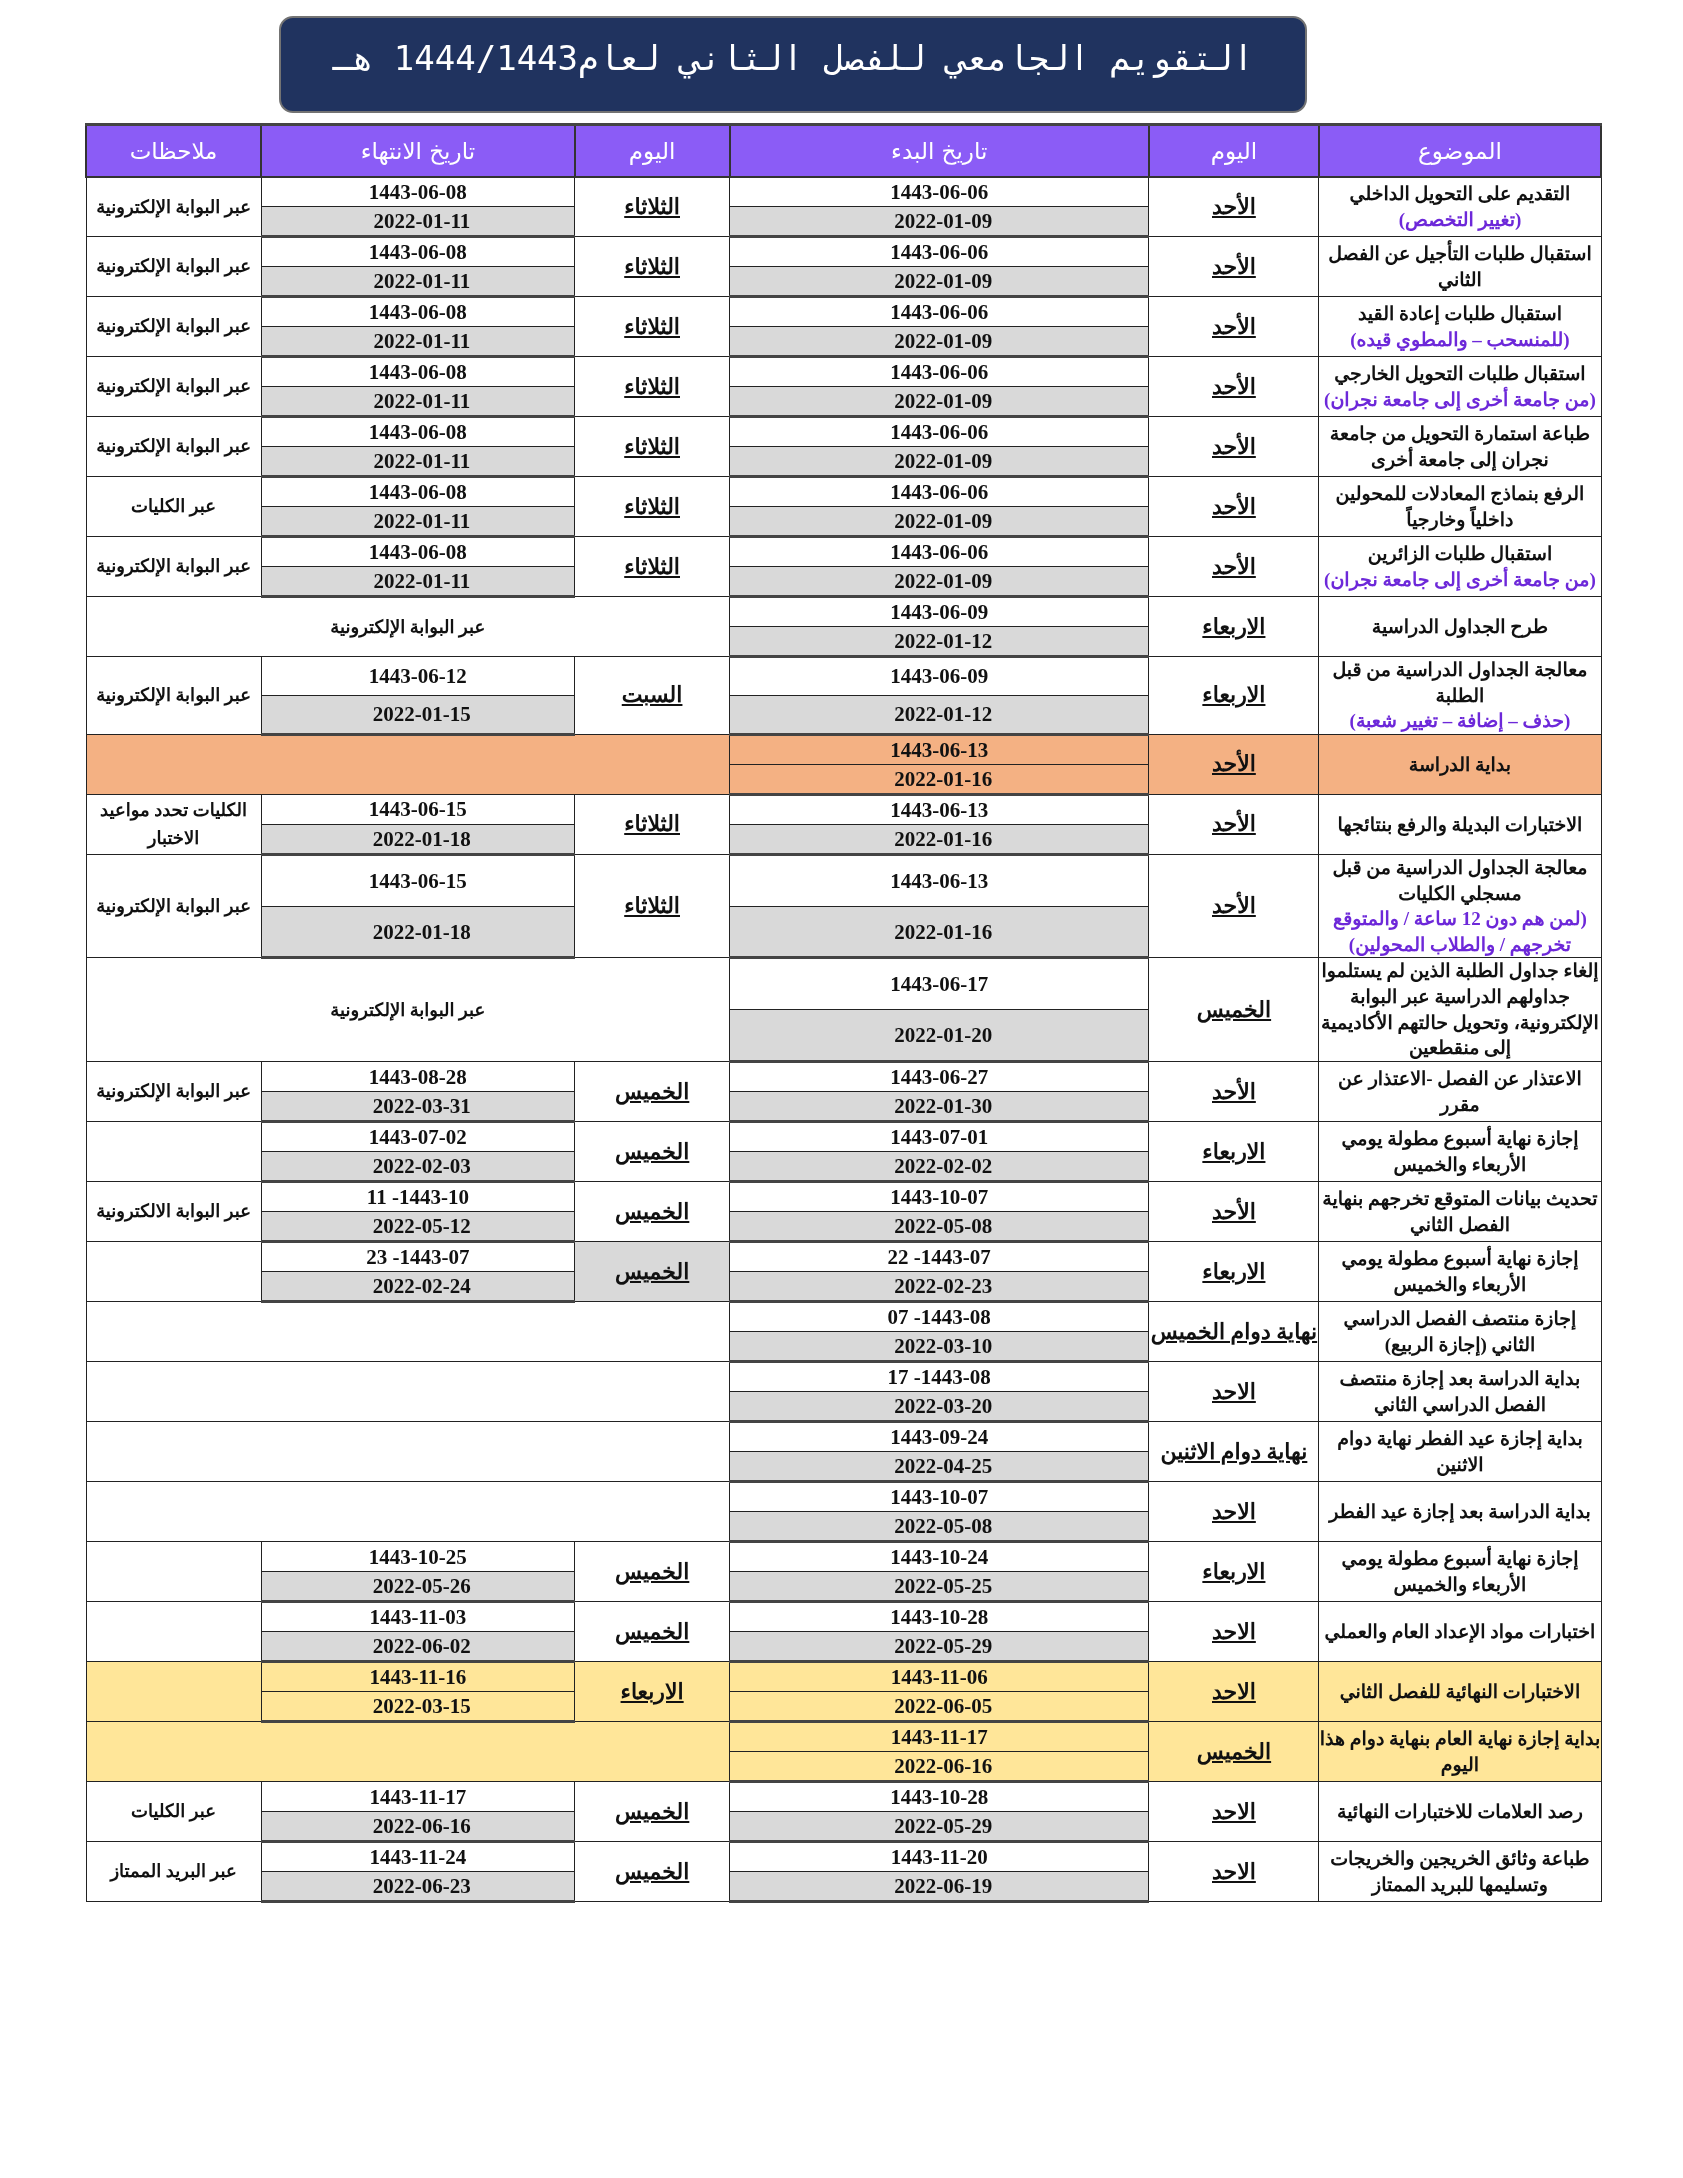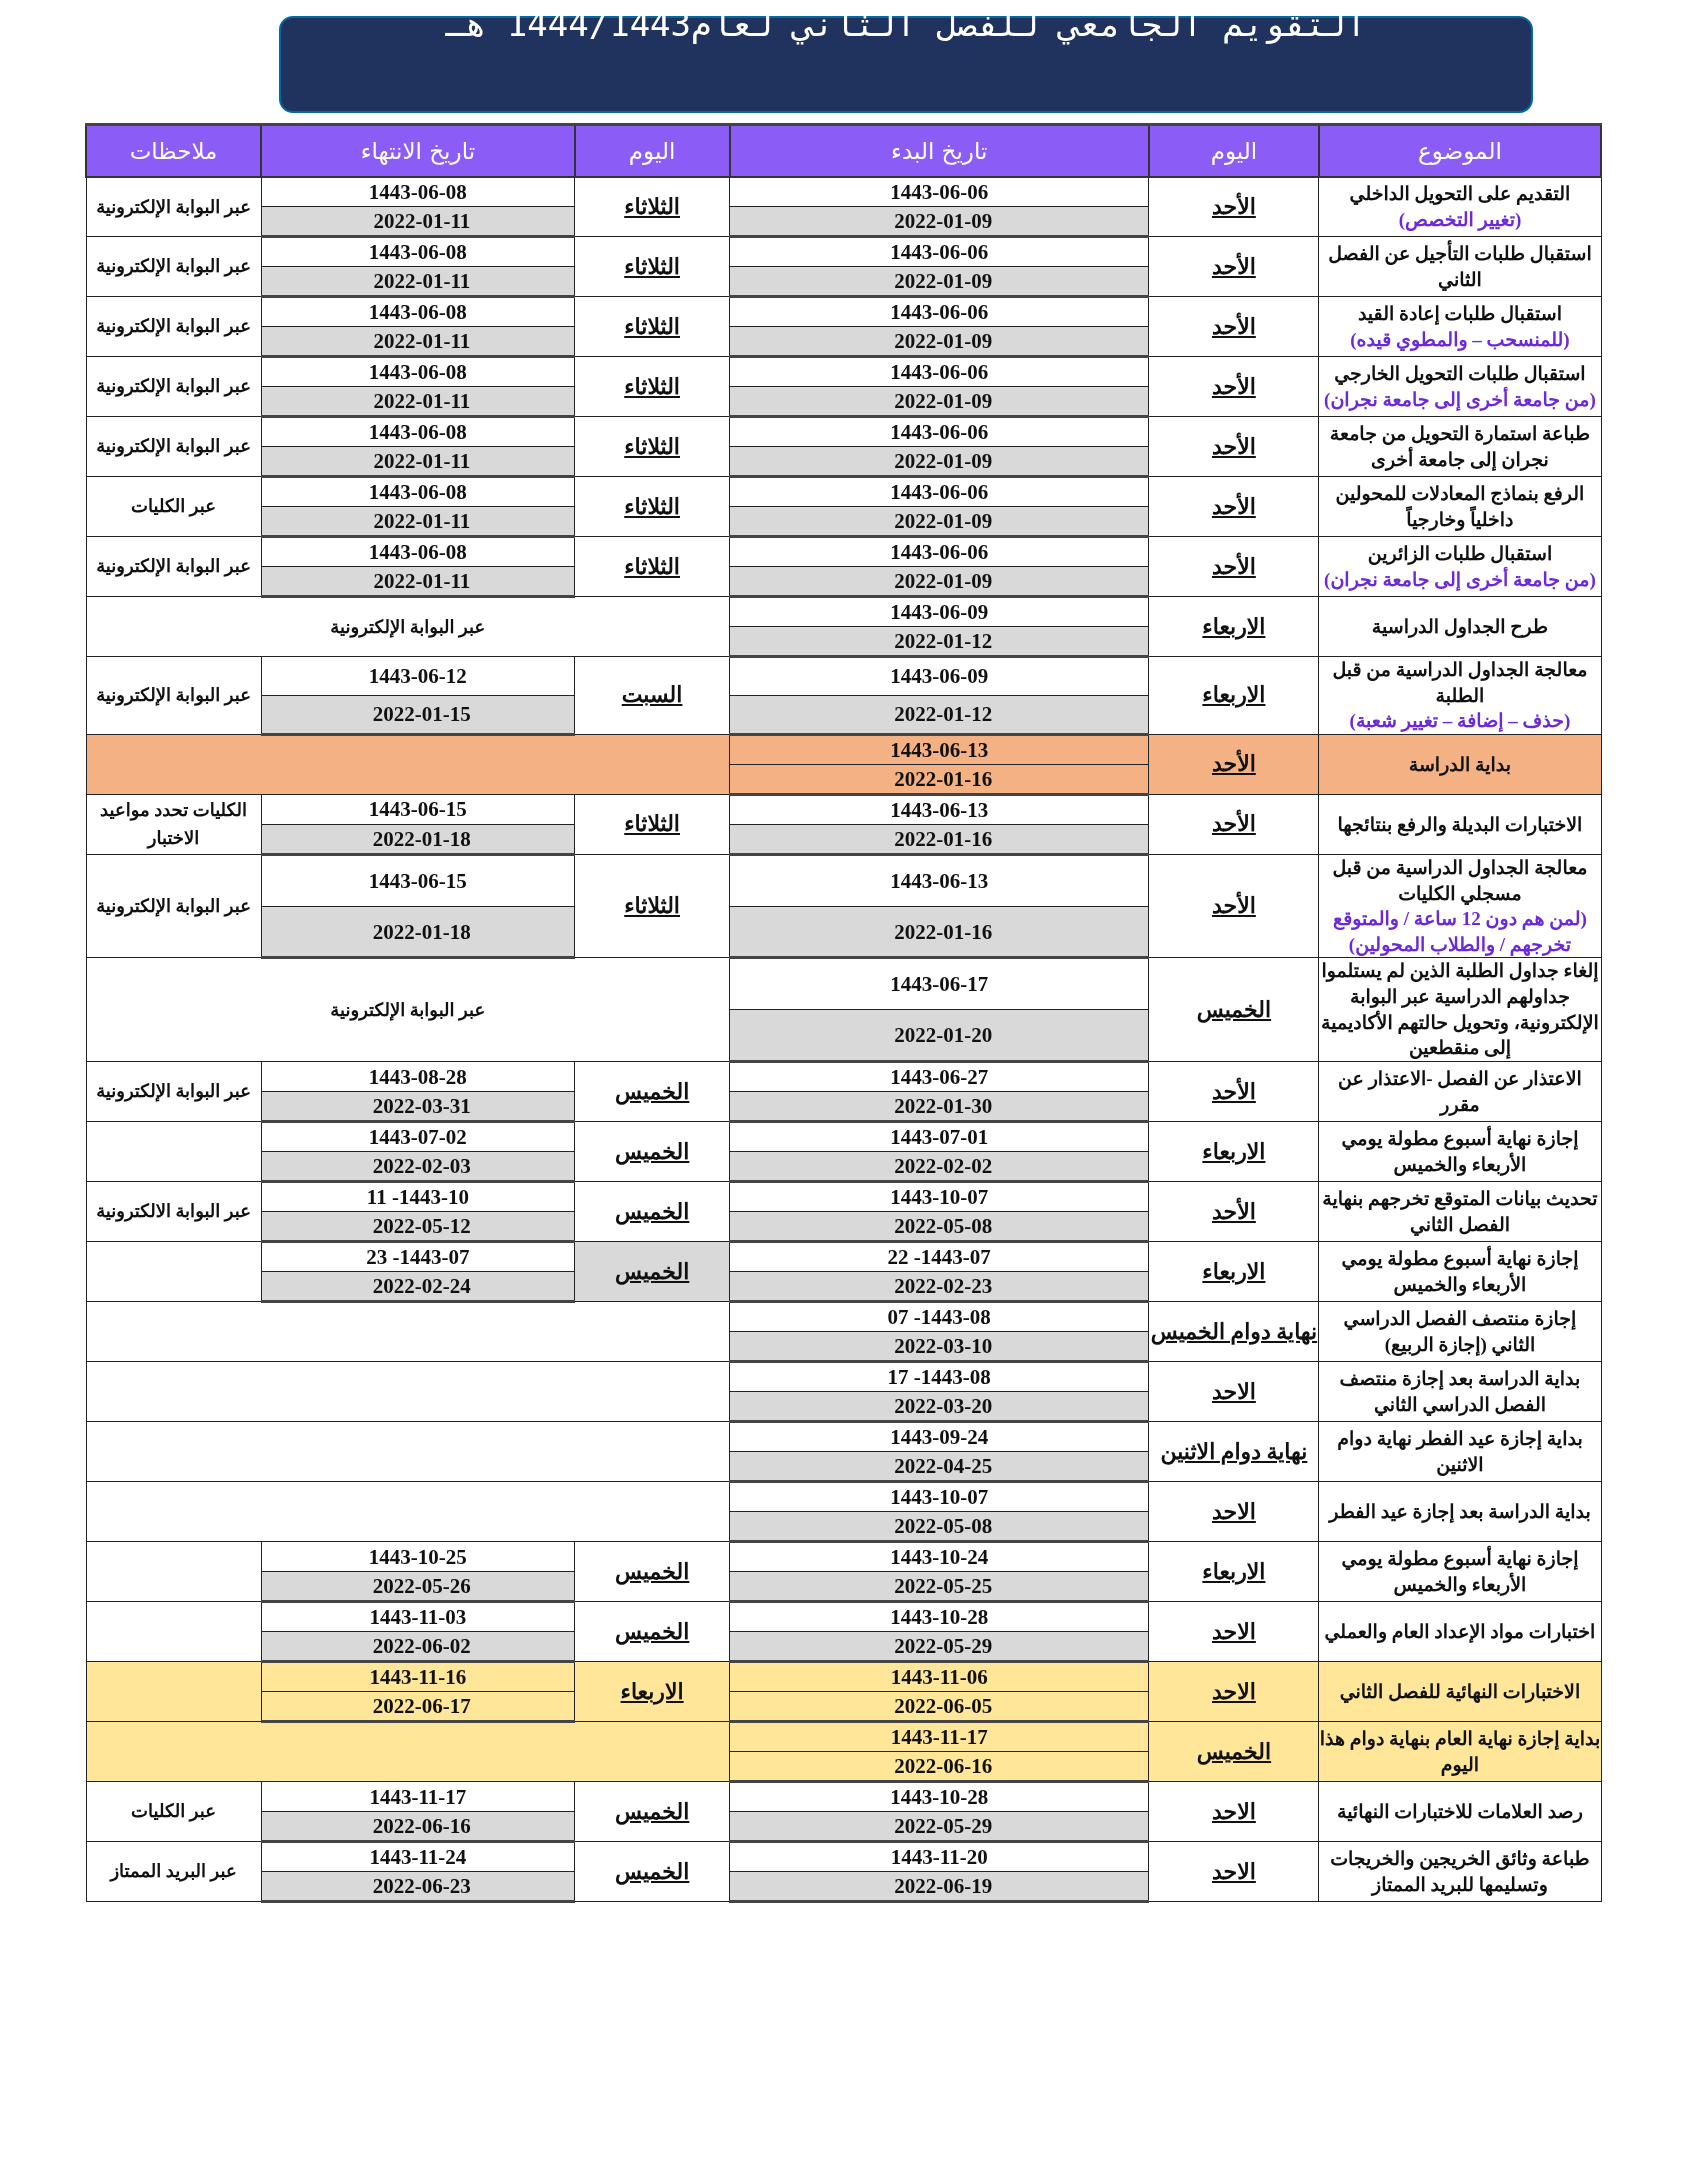--- a/index.html
+++ b/index.html
@@ -1,20 +1,20 @@
 <!DOCTYPE html>
 <html><head>
 <meta charset="utf-8">
 <style>
   html, body { margin: 0; padding: 0; background: #ffffff; }
   body { width: 1683px; height: 2178px; position: relative; font-family: "Liberation Serif", "DejaVu Serif", serif; }
   .title-box {
-    position: absolute; left: 279px; top: 16px; width: 1254px; height: 97px;
-    background: #20335f; border-radius: 14px; border: 2px solid #0369a1;
-    box-sizing: border-box; display: flex; justify-content: center;
+    position: absolute; left: 279px; top: 16px; width: 1028px; height: 97px;
+    background: #20335f; border-radius: 14px; border: 2px solid #737373;
+    box-sizing: border-box; display: flex; align-items: center; justify-content: center;
   }
   .title-text {
     color: #ffffff; font-family: "DejaVu Sans Mono", "Liberation Mono", monospace;
     font-size: 34px; letter-spacing: 5px; direction: rtl; margin-top: -14px;
   }
   table.cal {
     position: absolute; left: 85px; top: 123px; width: 1517px;
     border-collapse: collapse; direction: rtl; table-layout: fixed;
   }
   table.cal th {
@@ -377,21 +377,21 @@
           <div>الاختبارات النهائية للفصل الثاني</div>
         </td>
         <td class="day" rowspan="2">الاحد</td>
         <td class="date">1443-11-06</td>
         <td class="day" rowspan="2">الاربعاء</td>
         <td class="date">1443-11-16</td>
         <td class="note" rowspan="2"></td>
       </tr>
       <tr class="row-yellow row-sep">
         <td class="date greg">2022-06-05</td>
-        <td class="date greg">2022-06-17</td>
+        <td class="date greg">2022-03-15</td>
       </tr>
       <tr class="row-yellow">
         <td class="topic" rowspan="2">
           <div>بداية إجازة نهاية العام بنهاية دوام هذا اليوم</div>
         </td>
         <td class="day" rowspan="2">الخميس</td>
         <td class="date">1443-11-17</td>
         <td class="note" colspan="3" rowspan="2"></td>
       </tr>
       <tr class="row-yellow row-sep">

